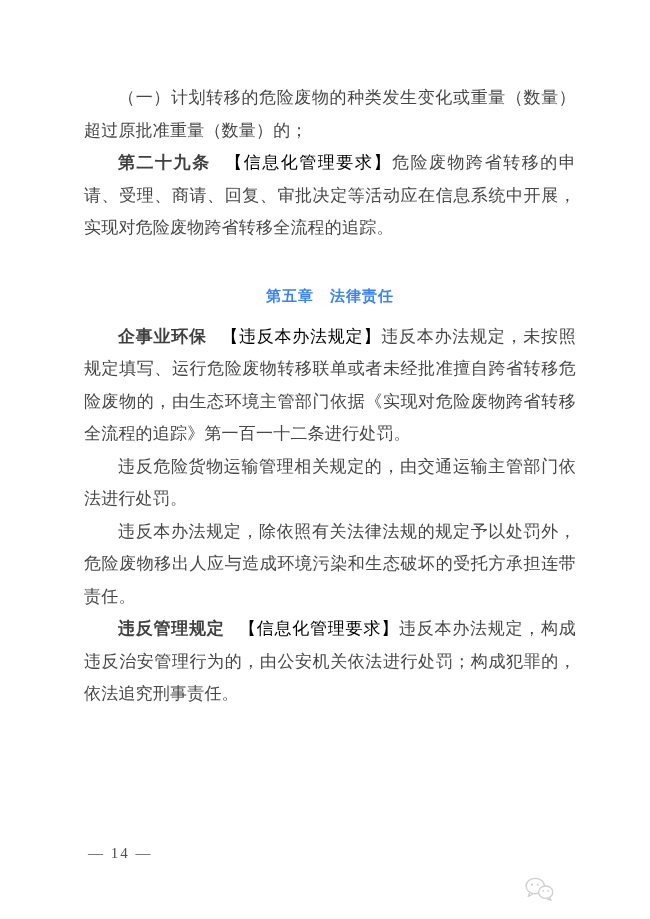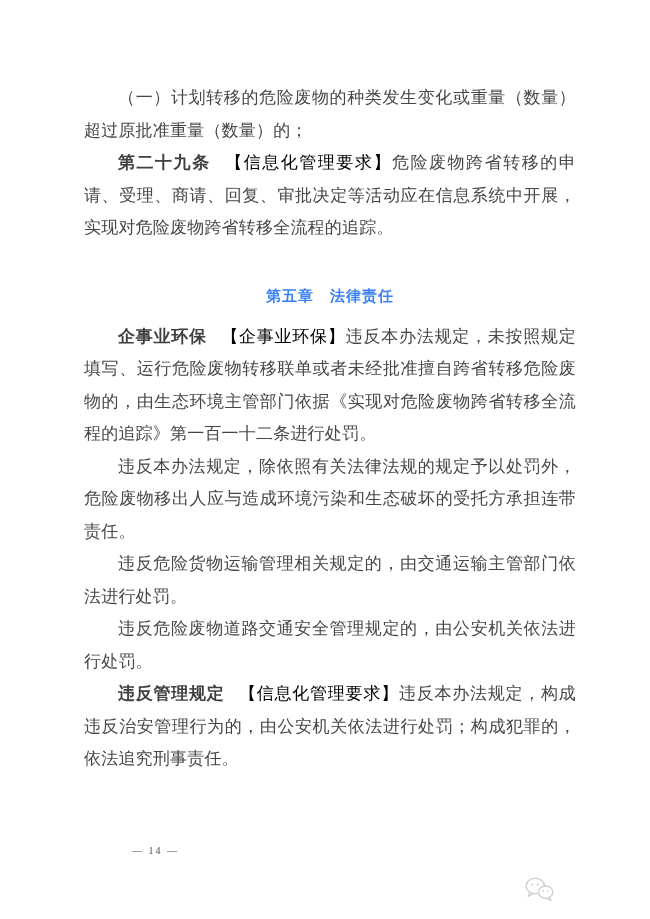--- a/index.html
+++ b/index.html
@@ -44,24 +44,23 @@
     line-height: 34px;
     font-weight: 700;
     color: #3b82f6;
     text-align: center;
     letter-spacing: 1px;
   }
   .page-number {
     position: absolute;
     left: 88px;
     top: 845px;
-    font-size: 10px;
+    font-size: 15px;
     color: #4d4d4d;
     letter-spacing: 2px;
-    margin-left: 44px;
   }
   .watermark {
     position: absolute;
     right: 26px;
     top: 876px;
     display: flex;
     align-items: center;
     gap: 15px;
     flex-direction: column;
   }
@@ -79,25 +78,24 @@
 
 <div class="page">
   <div class="content">
 
     <p class="para">（一）计划转移的危险废物的种类发生变化或重量（数量）超过原批准重量（数量）的；</p>
 
     <p class="para"><span class="art-num">第二十九条</span><span class="art-label">【信息化管理要求】</span><span class="art-body">危险废物跨省转移的申请、受理、商请、回复、审批决定等活动应在信息系统中开展，实现对危险废物跨省转移全流程的追踪。</span></p>
 
     <h2 class="chapter">第五章　法律责任</h2>
 
-    <p class="para"><span class="art-num">企事业环保</span><span class="art-label">【企事业环保】</span><span class="art-body">违反本办法规定，未按照规定填写、运行危险废物转移联单或者未经批准擅自跨省转移危险废物的，由生态环境主管部门依据《实现对危险废物跨省转移全流程的追踪》第一百一十二条进行处罚。</span></p>
+    <p class="para"><span class="art-num">企事业环保</span><span class="art-label">【违反本办法规定】</span><span class="art-body">违反本办法规定，未按照规定填写、运行危险废物转移联单或者未经批准擅自跨省转移危险废物的，由生态环境主管部门依据《实现对危险废物跨省转移全流程的追踪》第一百一十二条进行处罚。</span></p>
 
+    <p class="para">违反危险货物运输管理相关规定的，由交通运输主管部门依法进行处罚。</p>
     <p class="para">违反本办法规定，除依照有关法律法规的规定予以处罚外，危险废物移出人应与造成环境污染和生态破坏的受托方承担连带责任。</p>
-    <p class="para">违反危险货物运输管理相关规定的，由交通运输主管部门依法进行处罚。</p>
-    <p class="para">违反危险废物道路交通安全管理规定的，由公安机关依法进行处罚。</p>
 
     <p class="para"><span class="art-num">违反管理规定</span><span class="art-label">【信息化管理要求】</span><span class="art-body">违反本办法规定，构成违反治安管理行为的，由公安机关依法进行处罚；构成犯罪的，依法追究刑事责任。</span></p>
 
   </div>
 
   <div class="page-number">— 14 —</div>
 
   <div class="watermark">
     <span class="wechat-icon">
       <svg width="30" height="26" viewBox="0 0 36 30" xmlns="http://www.w3.org/2000/svg">

